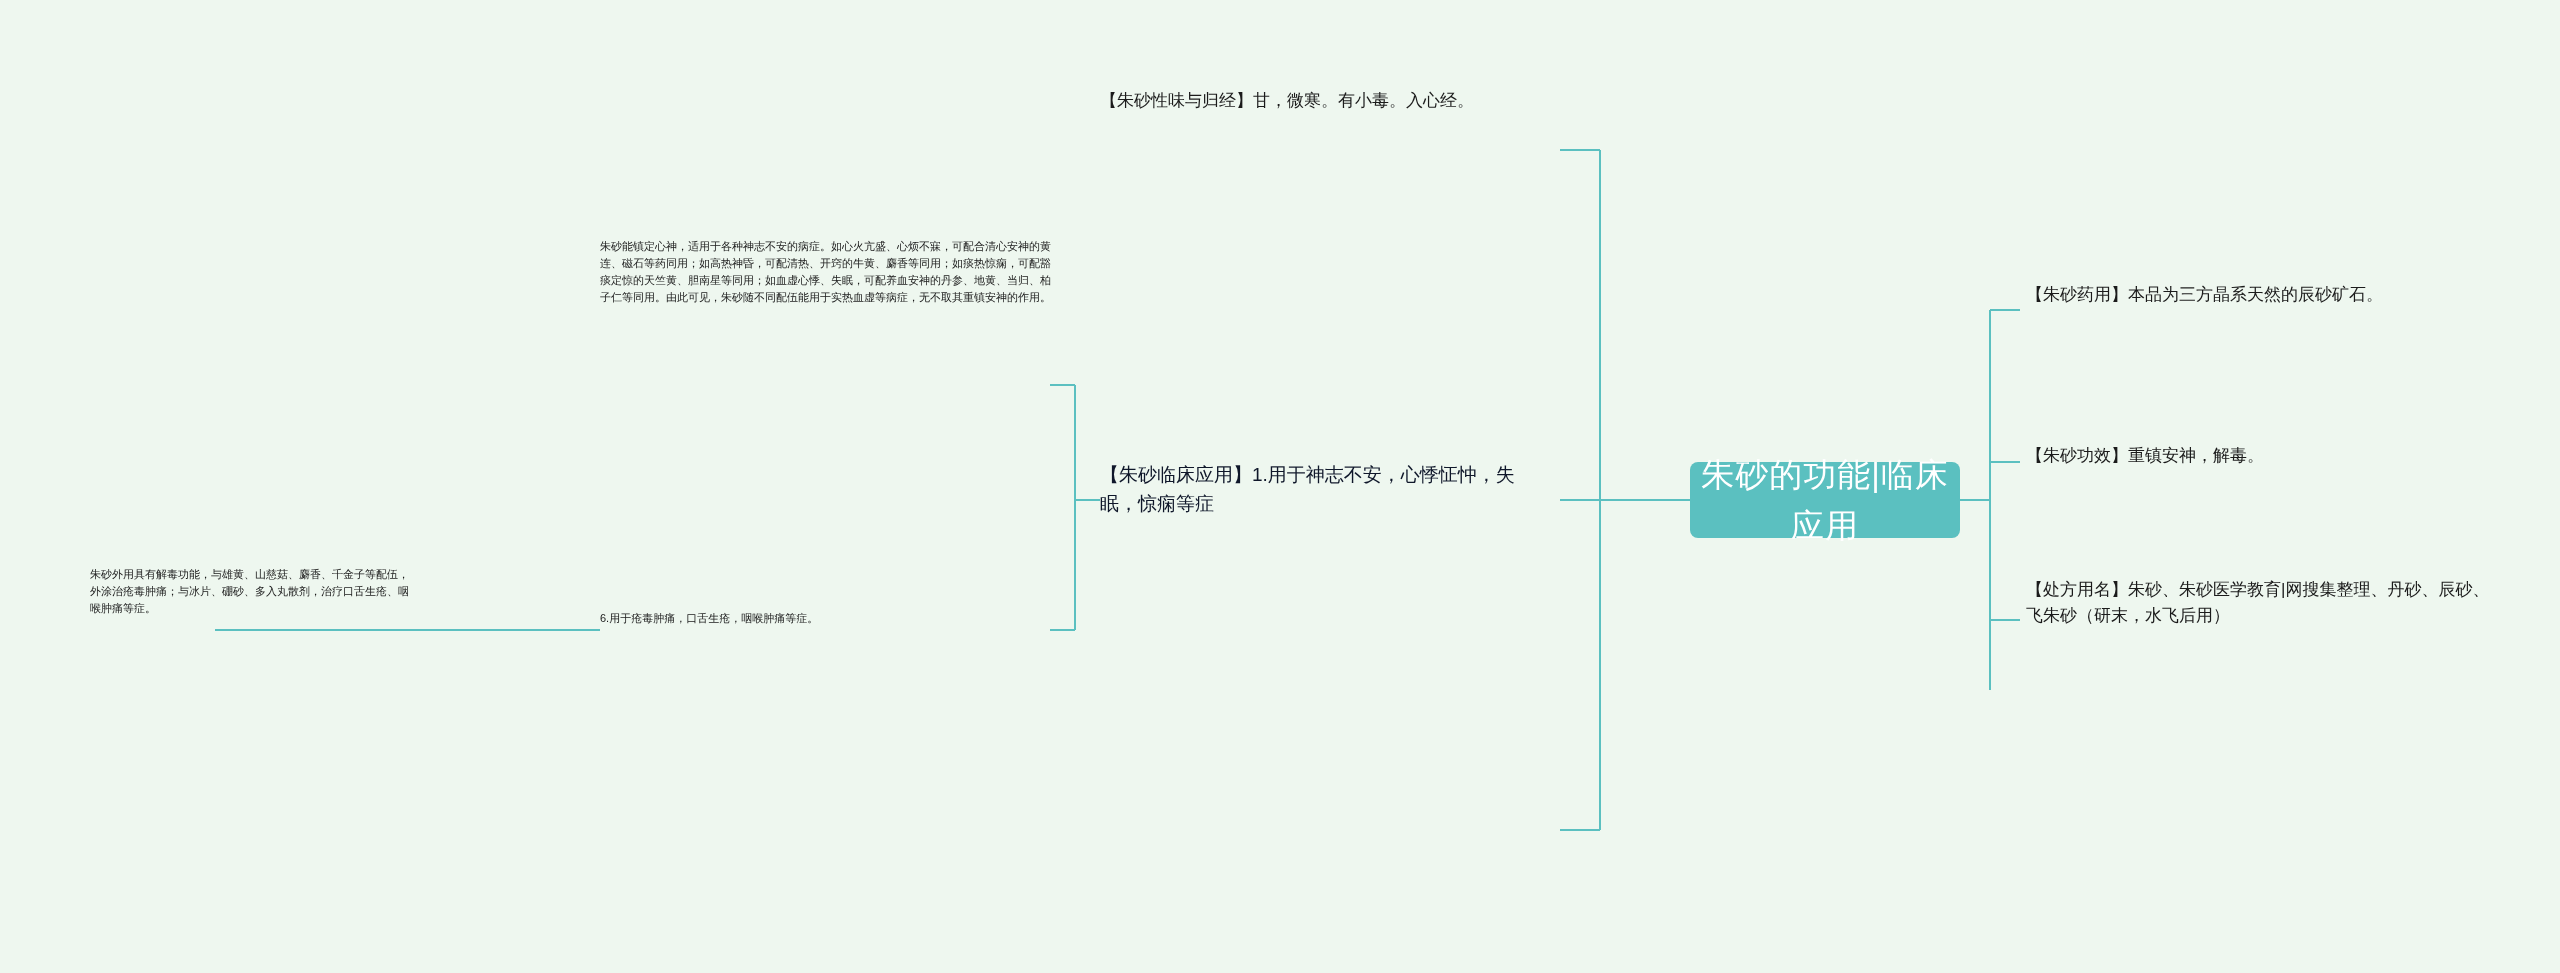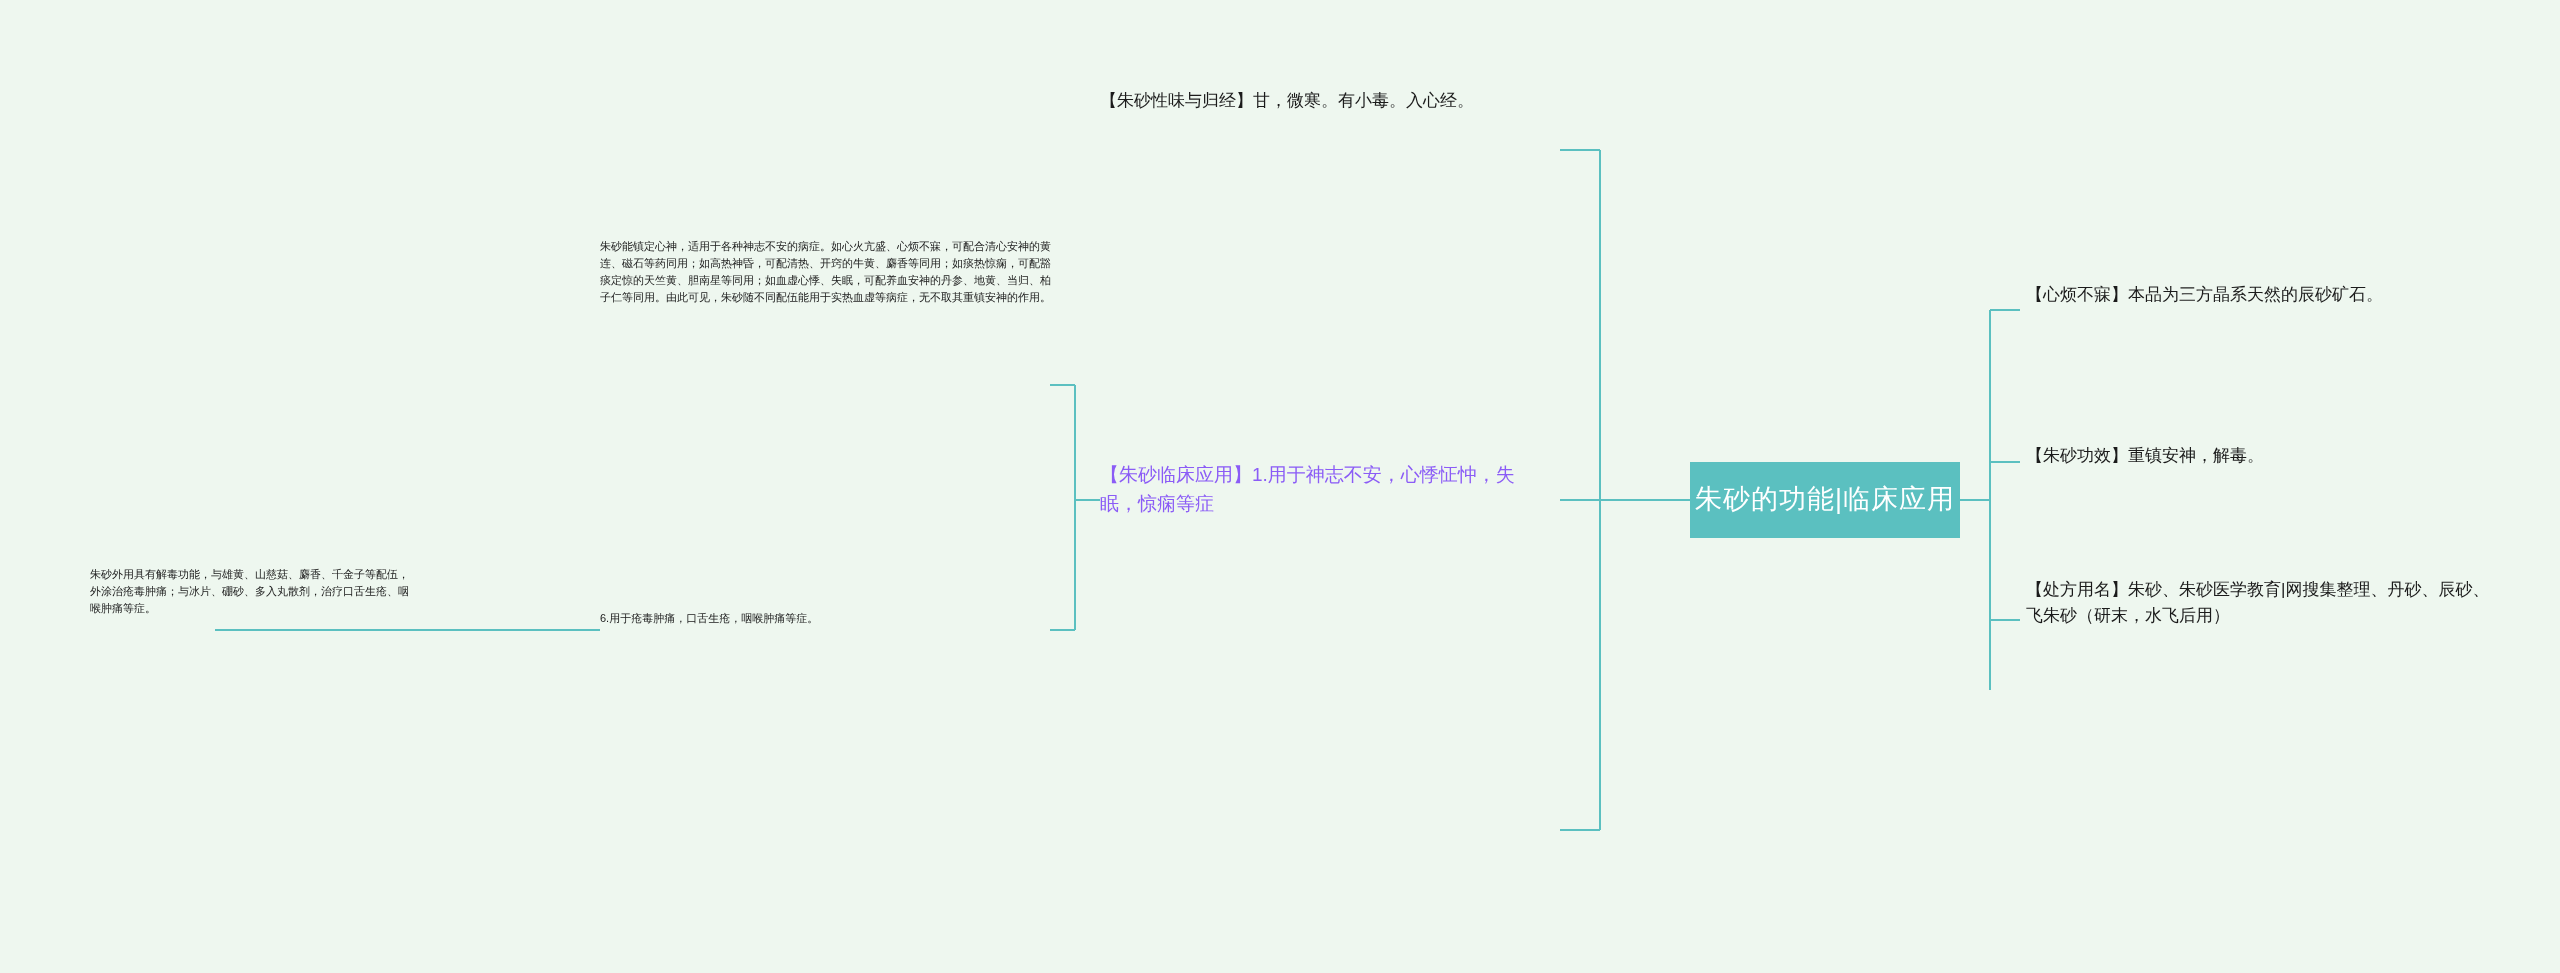--- a/index.html
+++ b/index.html
@@ -29,35 +29,35 @@
   .node {
     position: absolute;
     box-sizing: border-box;
     line-height: 1.55;
     color: #222;
     white-space: pre-wrap;
   }
   .root {
     background: #5bc0c0;
     color: #ffffff;
-    border-radius: 0;
-    font-size: 27px;
+    border-radius: 8px;
+    font-size: 33px;
     text-align: center;
     display: flex;
     align-items: center;
     justify-content: center;
     letter-spacing: 1px;
   }
   .lvl1 {
     font-size: 17px;
     color: #1b1b1b;
   }
   .lvl2 {
     font-size: 19px;
-    color: #8b5cf6;
+    color: #0f172a;
   }
   .tiny {
     font-size: 11px;
     color: #1b1b1b;
   }
 </style>
 </head>
 <body>
 
 <div id="canvas">
@@ -82,21 +82,21 @@
     <path d="M1075 630 H1050" stroke="#5bc0c0" stroke-width="2" fill="none"></path>
 
     <path d="M1050 385 H600" stroke="#5bc0c0" stroke-width="2" fill="none" opacity="0"></path>
     <path d="M600 630 H560" stroke="#5bc0c0" stroke-width="2" fill="none"></path>
     <path d="M560 630 H210" stroke="#5bc0c0" stroke-width="2" fill="none" opacity="0"></path>
     <path d="M560 630 H215" stroke="#5bc0c0" stroke-width="2" fill="none"></path>
   </svg>
 
   <div class="node root" style="left:1690px; top:462px; width:270px; height:76px;">朱砂的功能|临床应用</div>
 
-  <div class="node lvl1" style="left:2026px; top:282px; width:478px;">【心烦不寐】本品为三方晶系天然的辰砂矿石。</div>
+  <div class="node lvl1" style="left:2026px; top:282px; width:478px;">【朱砂药用】本品为三方晶系天然的辰砂矿石。</div>
 
   <div class="node lvl1" style="left:2026px; top:577px; width:478px;">【处方用名】朱砂、朱砂医学教育|网搜集整理、丹砂、辰砂、飞朱砂（研末，水飞后用）</div>
 
   <div class="node lvl1" style="left:2026px; top:443px; width:478px;">【朱砂功效】重镇安神，解毒。</div>
 
   <div class="node lvl1" style="left:1100px; top:88px; width:440px;">【朱砂性味与归经】甘，微寒。有小毒。入心经。</div>
 
   <div class="node lvl2" style="left:1100px; top:460px; width:450px;">【朱砂临床应用】1.用于神志不安，心悸怔忡，失眠，惊痫等症</div>
 
   <div class="node tiny" style="left:600px; top:238px; width:455px;">朱砂能镇定心神，适用于各种神志不安的病症。如心火亢盛、心烦不寐，可配合清心安神的黄连、磁石等药同用；如高热神昏，可配清热、开窍的牛黄、麝香等同用；如痰热惊痫，可配豁痰定惊的天竺黄、胆南星等同用；如血虚心悸、失眠，可配养血安神的丹参、地黄、当归、柏子仁等同用。由此可见，朱砂随不同配伍能用于实热血虚等病症，无不取其重镇安神的作用。</div>

